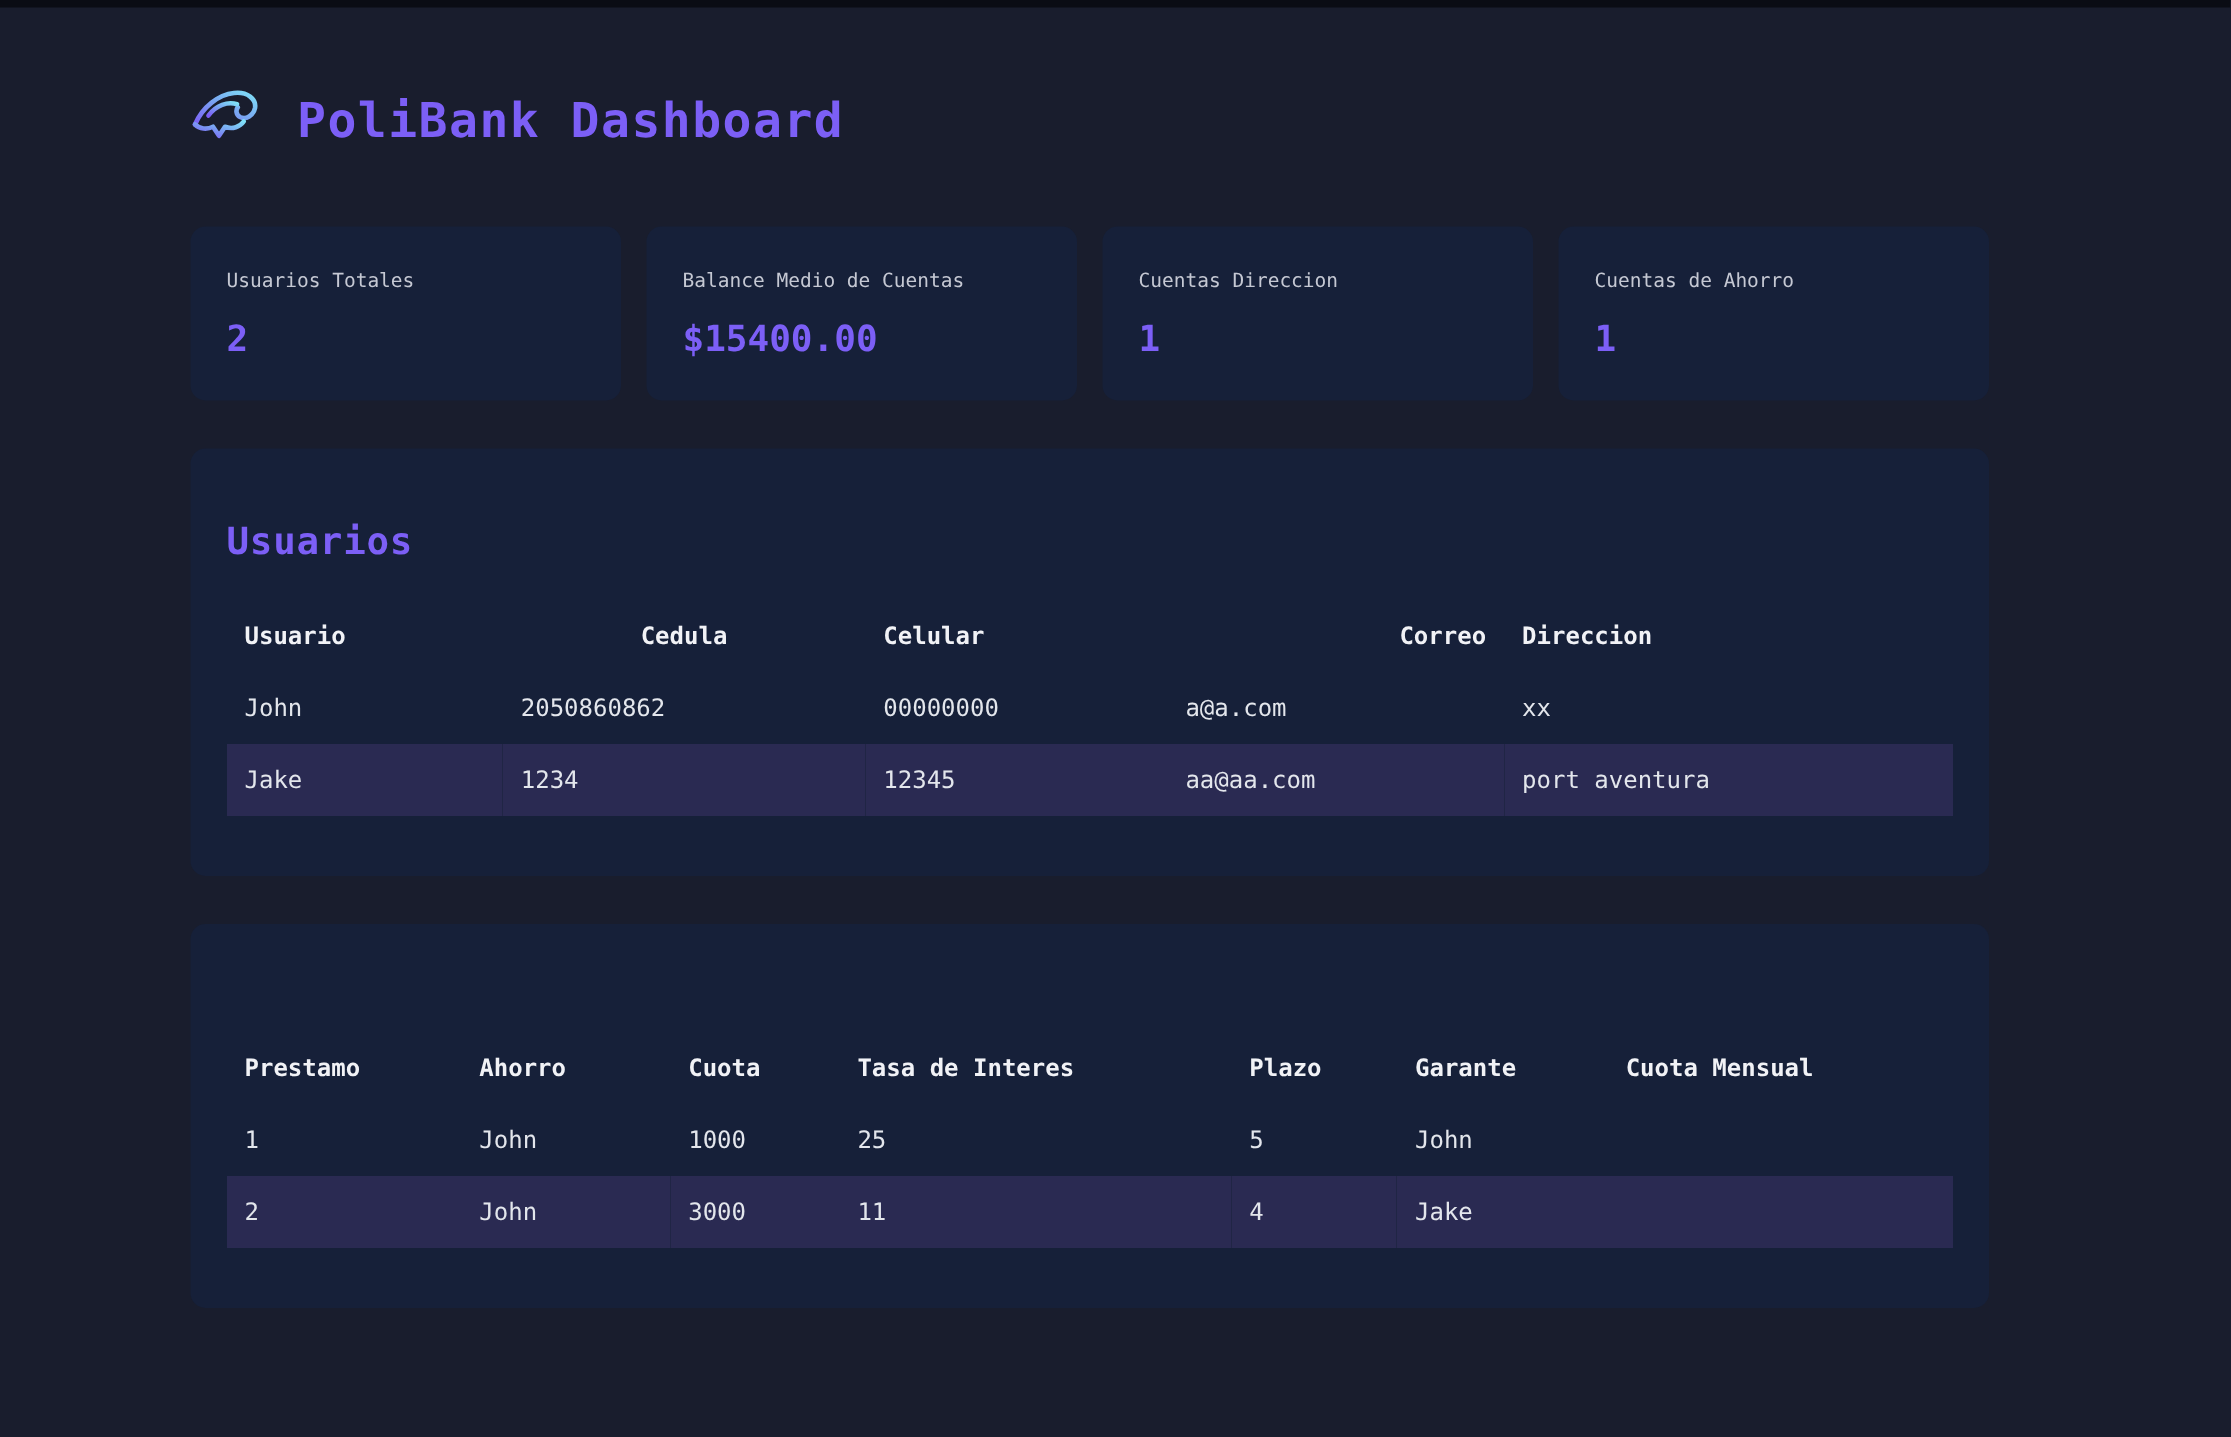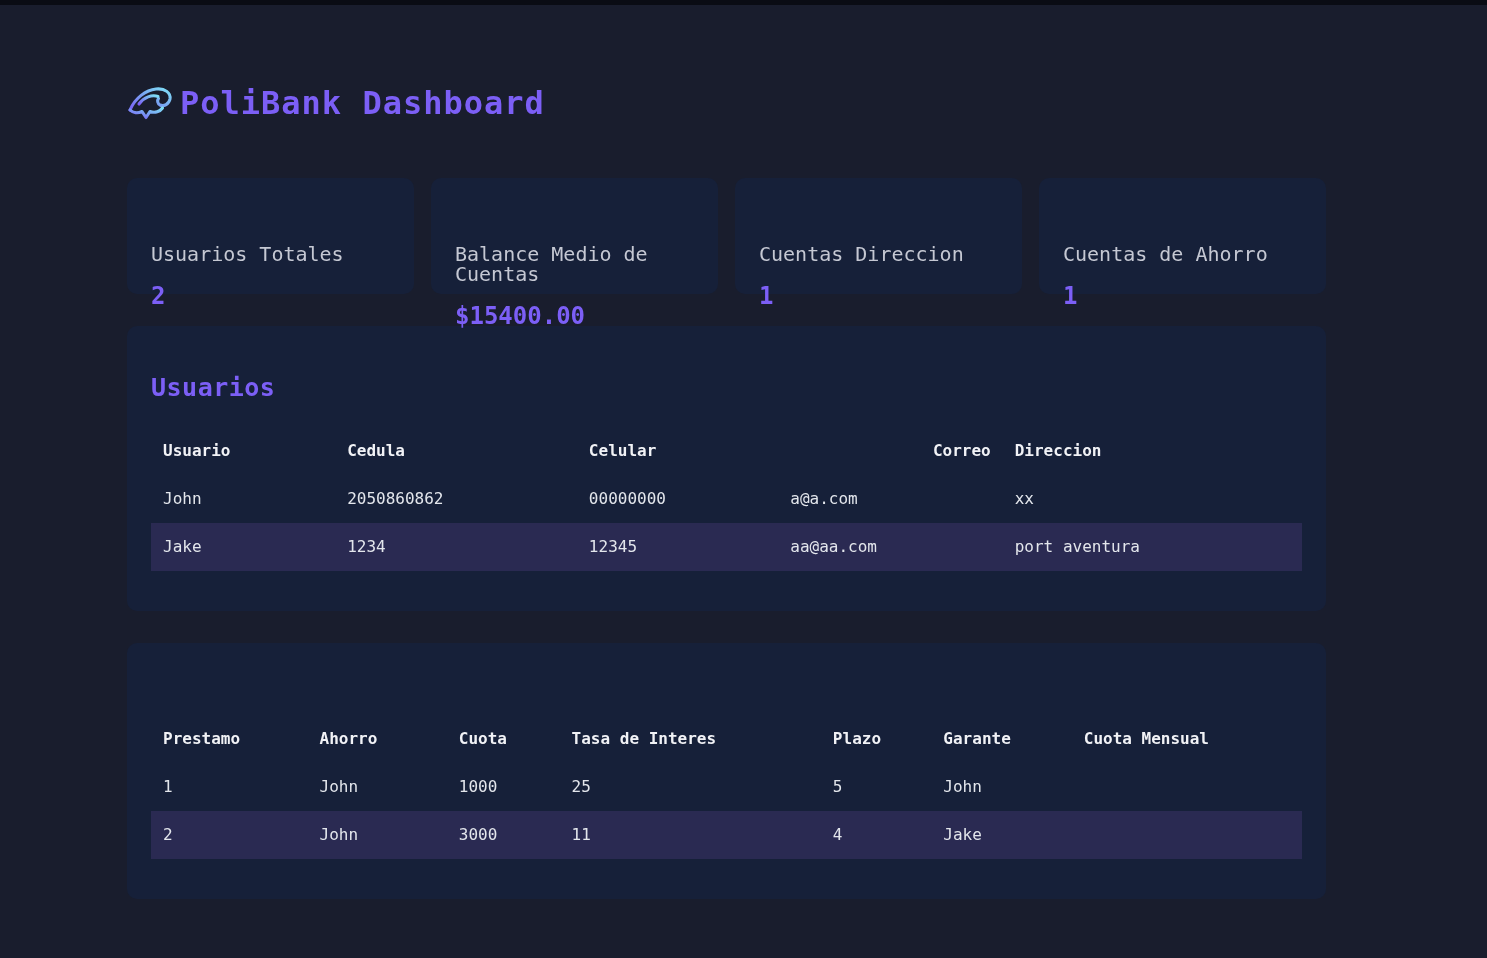--- a/index.html
+++ b/index.html
@@ -14,43 +14,42 @@
   *{box-sizing:border-box;margin:0;padding:0;}
   html,body{width:1487px;height:958px;}
   body{
     background:var(--bg);
     font-family:"DejaVu Sans Mono","Liberation Mono",monospace;
     overflow:hidden;
   }
   .top-strip{height:5px;width:100%;background:#0a0c14;}
   .page{width:1199px;margin-left:127px;padding-bottom:26px;}
   
-  .app-header{padding-top:79px;display:flex;align-items:flex-start;gap:7px;}
+  .app-header{padding-top:52px;display:flex;align-items:flex-end;gap:25px;}
   .app-header h1{
     color:var(--accent);
     font-size:32px;
     font-weight:bold;
     letter-spacing:1px;
   }
   .logo{display:inline-flex;flex:0 0 auto;}
   
   .stats-row{margin-top:52px;display:flex;gap:17px;}
   .stat-card{
     flex:1 1 0;
     height:116px;
     background:var(--surface);
     border-radius:10px;
     padding:30px 24px 0 24px;
   }
   .stat-label{
     display:block;
     color:var(--label);
-    font-size:20px;
+    font-size:13px;
     line-height:1;
-    margin-top:36px;
   }
   .stat-value{
     display:block;
     margin-top:20px;
     color:var(--accent);
     font-size:24px;
     font-weight:bold;
     line-height:1;
   }
   
@@ -80,21 +79,21 @@
     vertical-align:middle;
     font-size:16px;
     white-space:nowrap;
     overflow:hidden;
   }
   th{color:var(--head-text);font-weight:bold;}
   td{color:var(--cell-text);font-weight:normal;}
   tbody tr.alt{background:var(--rowhl);}
   
   .tbl-usuarios th:nth-child(1){width:16%;}
-  .tbl-usuarios th:nth-child(2){width:21%;}
+  .tbl-usuarios th:nth-child(2){width:21%;text-align:center;}
   .tbl-usuarios th:nth-child(3){width:17.5%;}
   .tbl-usuarios th:nth-child(4){width:19.5%;text-align:right;}
   .tbl-usuarios th:nth-child(5){width:26%;}
   .tbl-prestamos th:nth-child(1){width:13.6%;}
   .tbl-prestamos th:nth-child(2){width:12.1%;}
   .tbl-prestamos th:nth-child(3){width:9.8%;}
   .tbl-prestamos th:nth-child(4){width:22.7%;}
   .tbl-prestamos th:nth-child(5){width:9.6%;}
   .tbl-prestamos th:nth-child(6){width:12.2%;}
   .tbl-prestamos th:nth-child(7){width:20%;}

